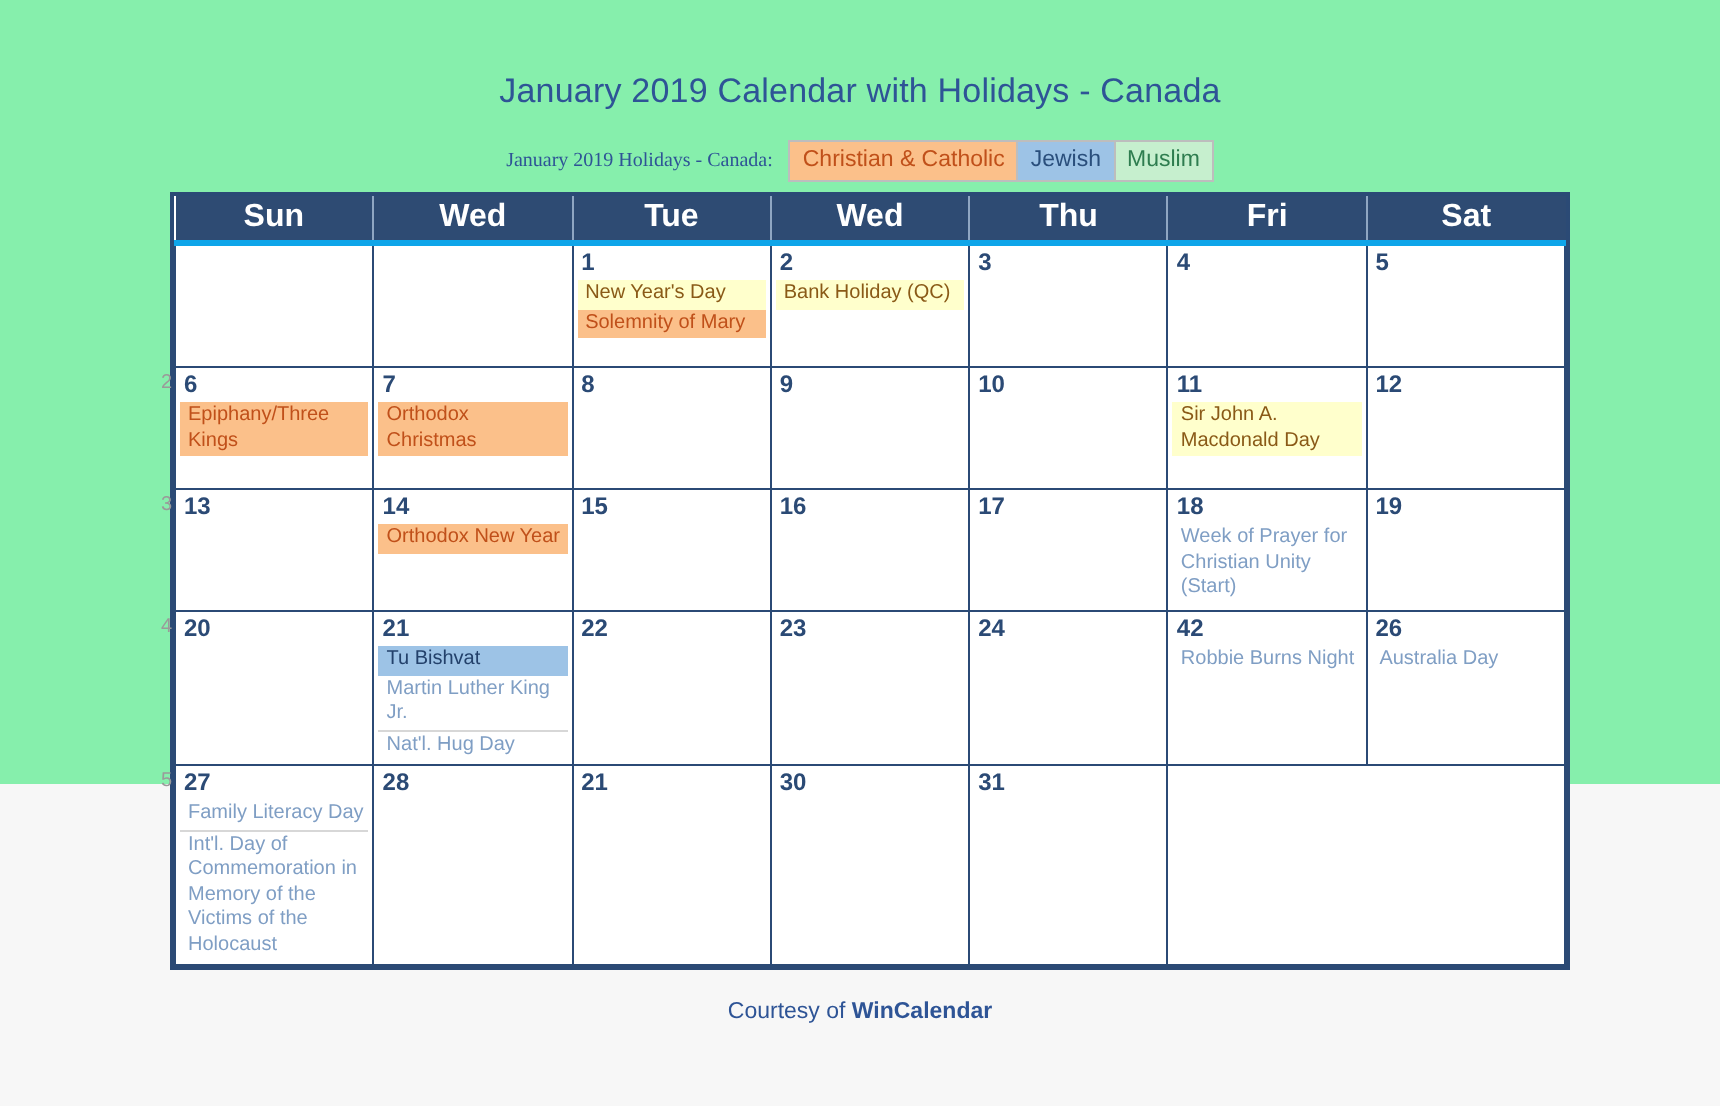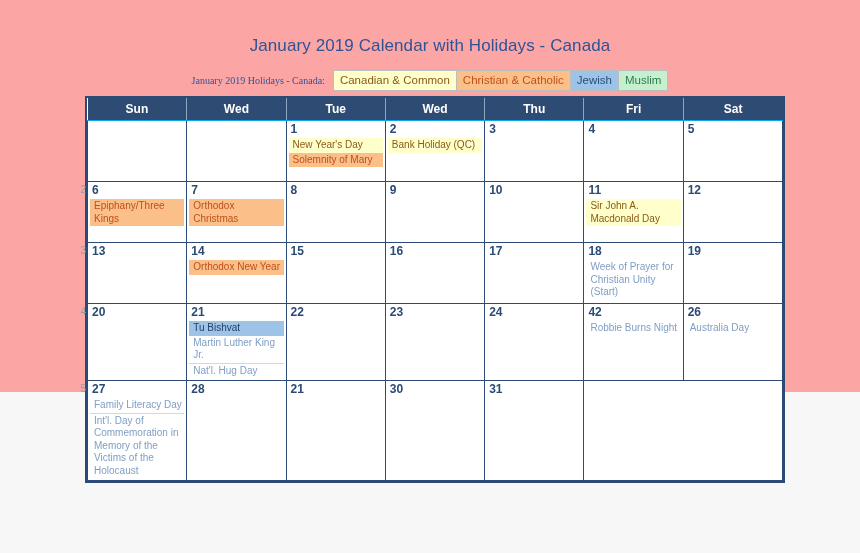--- a/index.html
+++ b/index.html
@@ -10,21 +10,21 @@
     width: 860px;
     height: 553px;
     background: #f7f7f7;
     font-family: "Liberation Sans", sans-serif;
     overflow: hidden;
   }
   .page {
     position: relative;
     width: 860px;
     height: 392px;
-    background: #fca5a5;
+    background: #86efac;
   }
   .title {
     position: absolute;
     top: 36px;
     left: 0;
     width: 860px;
     text-align: center;
     font-size: 17px;
     color: #2e5496;
     letter-spacing: 0.1px;
@@ -99,25 +99,25 @@
   .arrow { font-size: 9px; vertical-align: 1px; }
 
   table.grid {
     width: 100%;
     border-collapse: collapse;
     table-layout: fixed;
   }
   table.grid th {
     background: #2e4b73;
     color: #ffffff;
-    font-size: 12px;
+    font-size: 16px;
     font-weight: bold;
     height: 20px;
     border-left: 1px solid #8fa6c2;
-    border-bottom: 1px solid #0ea5e9;
+    border-bottom: 3px solid #0ea5e9;
     margin-top: 48px;
   }
   table.grid th:first-child { border-left: none; }
   table.grid td {
     border: 1px solid #2b4a75;
     vertical-align: top;
     padding: 0;
     height: 60px;
     background: #ffffff;
     position: relative;
@@ -177,21 +177,20 @@
 </head>
 <body>
 
 <div class="page">
 
   <div class="title">January 2019 Calendar with Holidays - Canada</div>
 
   <div class="legend-row">
     <span class="legend-label">January 2019 Holidays - Canada:</span>
     <span class="legend-chips" id="legend-chips">
-        <span class="chip chip-ca" style="background: rgb(255, 255, 204); color: rgb(138, 90, 23);">Canadian &amp; Common</span>
         <span class="chip chip-ch" style="background: rgb(251, 192, 138); color: rgb(192, 80, 26);">Christian &amp; Catholic</span>
         <span class="chip chip-je" style="background: rgb(157, 195, 230); color: rgb(42, 79, 124);">Jewish</span>
         <span class="chip chip-mu" style="background: rgb(198, 239, 206); color: rgb(46, 125, 79);">Muslim</span>
       </span>
   </div>
 
   <div class="cal">
 
     <table class="grid">
       <thead>
@@ -352,14 +351,17 @@
               <div class="daynum">31</div>
             </td>
             <td colspan="2" class="merged-blank">
               <div class="watermark">WinCalendar</div>
             </td>
           </tr>
         </tbody>
     </table>
   </div>
 
+  <div class="footer">
+    <span>Courtesy of </span><b>WinCalendar</b>
+  </div>
 
 </div>
 
 </body></html>

